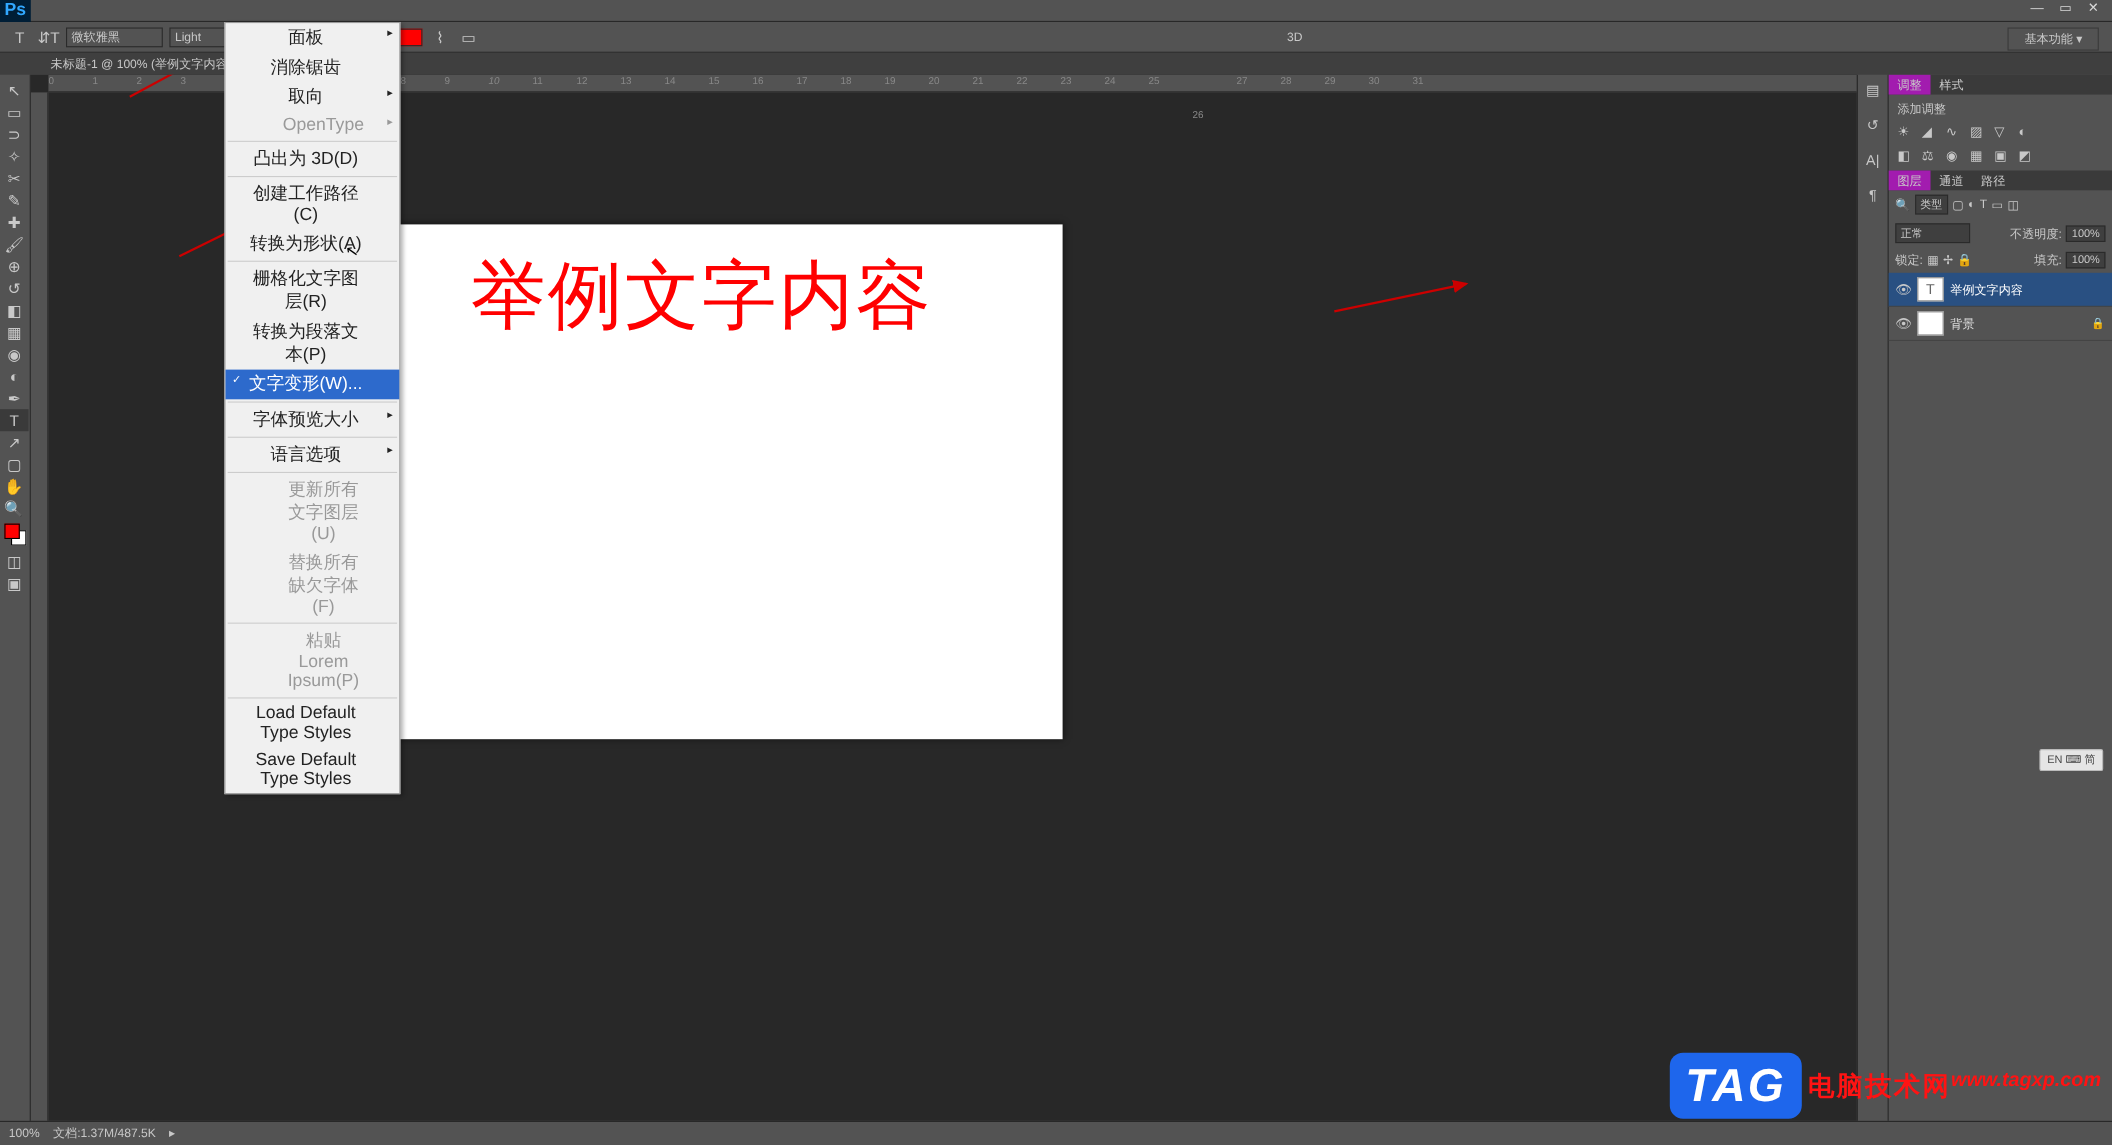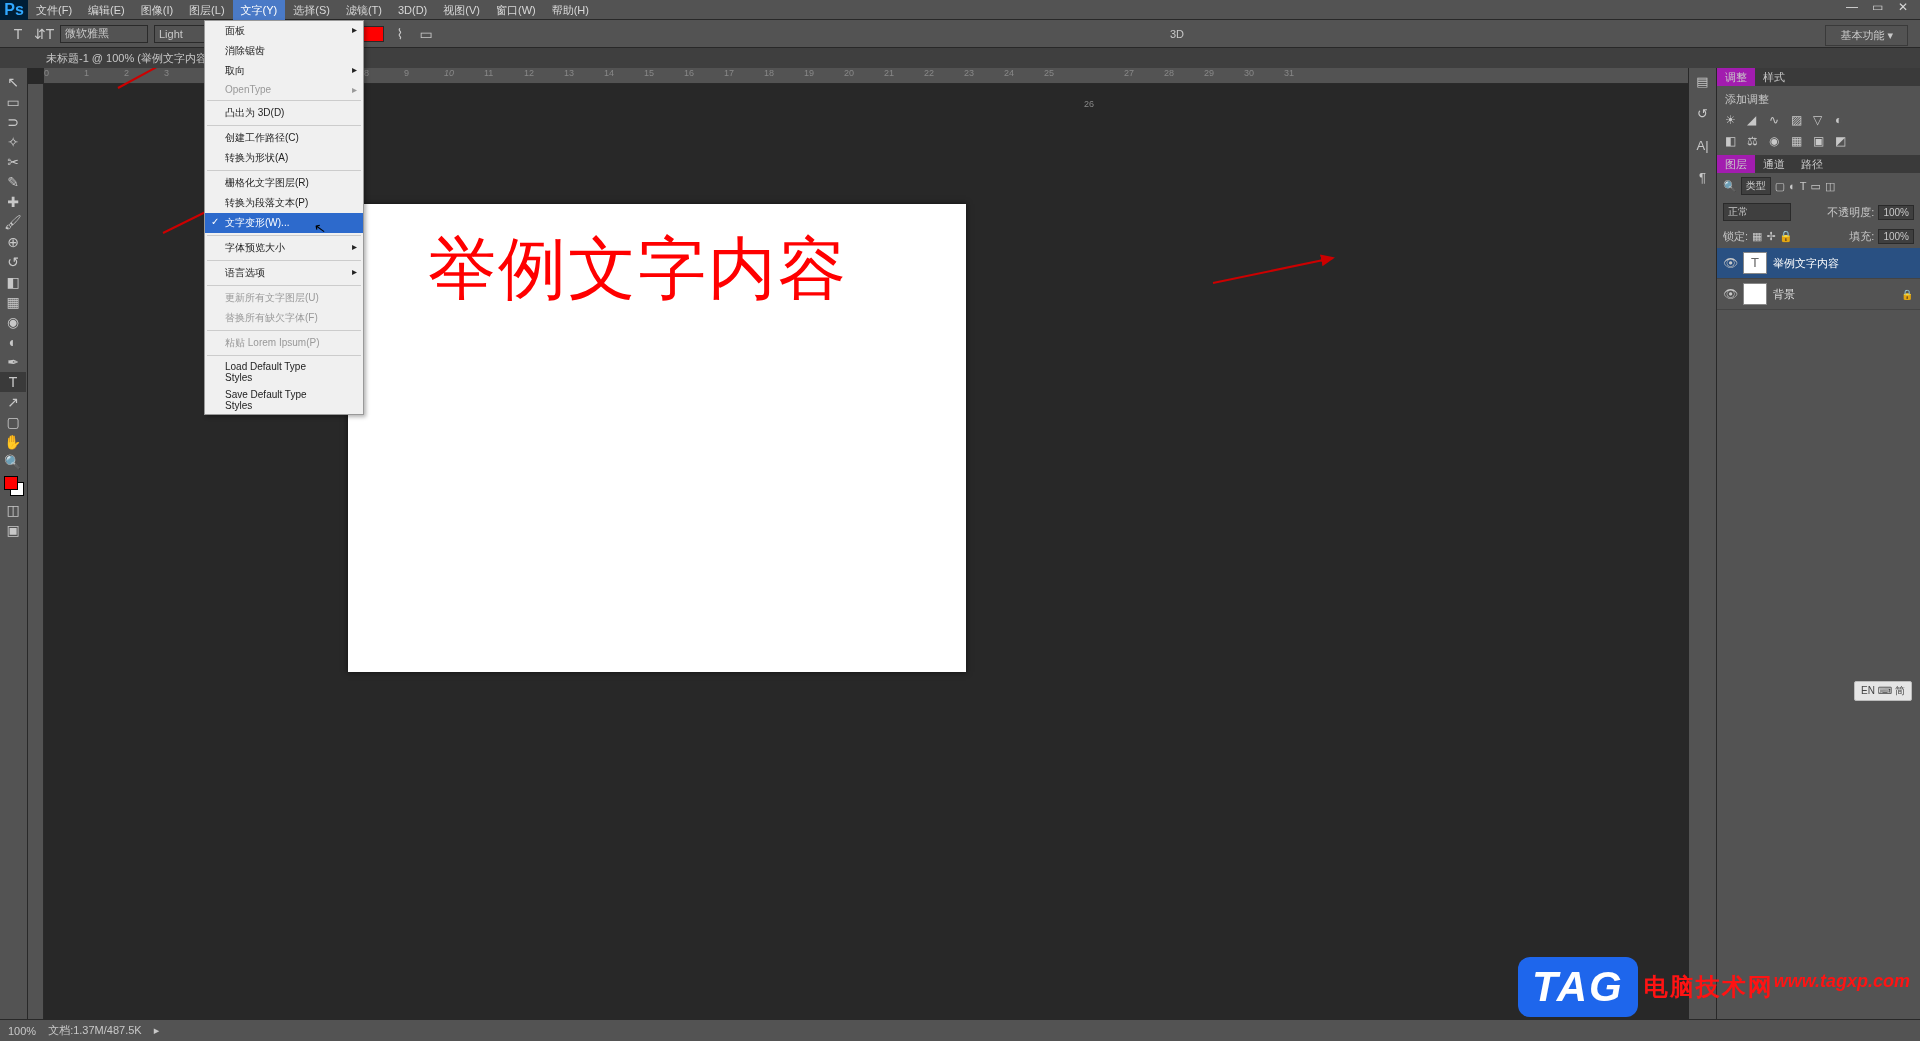--- a/index.html
+++ b/index.html
@@ -28,22 +28,22 @@
 .color-picker { margin-top:4px; position:relative; height:24px; }
 .fg-color { width:14px; height:14px; background:#ff0000; border:1px solid #000; position:absolute; left:4px; top:0; }
 .bg-color { width:14px; height:14px; background:#fff; border:1px solid #000; position:absolute; left:10px; top:6px; }
 .canvas-area { flex:1; background:#282828; position:relative; overflow:hidden; }
 .ruler-h { position:absolute; top:0; left:16px; right:0; height:16px; background:#535353; border-bottom:1px solid #2a2a2a; display:flex; }
 .ruler-v { position:absolute; top:16px; left:0; width:16px; bottom:0; background:#535353; border-right:1px solid #2a2a2a; }
 .ruler-tick { color:#888; font-size:9px; position:absolute; }
 .canvas { position:absolute; left:320px; top:136px; width:618px; height:468px; background:#fff; box-shadow:0 0 6px rgba(0,0,0,0.6); }
 .canvas-text { position:absolute; left:80px; top:20px; font-family:"STKaiti","KaiTi",serif; font-size:68px; color:#ff0000; letter-spacing:2px; font-weight:400; }
 .dropdown { position:absolute; left:204px; top:20px; width:160px; background:#f0f0f0; border:1px solid #999; box-shadow:2px 2px 4px rgba(0,0,0,0.3); z-index:100; }
-.dd-item { font-size:10px; color:#222; padding:3px 32px 3px 20px; position:relative; }
-.dd-item.disabled { color:#999; }
+.dd-item { font-size:16px; color:#222; padding:3px 32px 3px 20px; position:relative;text-align:center; }
+.dd-item.disabled { color:#999;margin-left:32px; }
 .dd-item.highlighted { background:#2d6accff; color:#fff; }
 .dd-item.sub::after { content:"▸"; position:absolute; right:6px; font-size:10px; }
 .dd-item.checked::before { content:"✓"; position:absolute; left:6px; font-size:10px; }
 .dd-sep { height:1px; background:#ccc; margin:2px 2px; }
 .arrow { position:absolute; z-index:90; }
 .arrow-line { stroke:#c00; stroke-width:2; fill:none; marker-end:url(#ah); }
 .right-panels { width:204px; background:#535353; display:flex; flex-direction:column; border-left:1px solid #282828; }
 .panel-mini { width:28px; background:#535353; border-left:1px solid #282828; display:flex; flex-direction:column; gap:14px; padding-top:6px; align-items:center; }
 .mini-icon { width:18px; height:18px; color:#c8c8c8; font-size:13px; text-align:center; }
 .right-area { display:flex; }
@@ -71,33 +71,20 @@
 .tag-cn { color:#ff1313; font-size:24px; font-weight:800; letter-spacing:2px; }
 .tag-url { color:#ff1313; font-size:18px; font-weight:700; font-style:italic; }
 .ime { position:absolute; right:8px; bottom:340px; background:#e5e5e5; border:1px solid #bbb; font-size:10px; padding:2px 6px; color:#444; border-radius:2px; }
 .cursor { position:absolute; left:314px; top:220px; font-size:14px; color:#000; z-index:101; transform:rotate(-10deg); }
 </style>
 </head>
 <body>
 
 <div class="menubar">
   <div class="ps-logo">Ps</div>
-  <div id="menu-items" style="display: flex;">
-      <div class="menu-item">文件(F)</div>
-      <div class="menu-item">编辑(E)</div>
-      <div class="menu-item">图像(I)</div>
-      <div class="menu-item">图层(L)</div>
-      <div class="menu-item active">文字(Y)</div>
-      <div class="menu-item">选择(S)</div>
-      <div class="menu-item">滤镜(T)</div>
-      <div class="menu-item">3D(D)</div>
-      <div class="menu-item">视图(V)</div>
-      <div class="menu-item">窗口(W)</div>
-      <div class="menu-item">帮助(H)</div>
-    </div>
   <div class="win-controls">
     <span class="win-btn">—</span>
     <span class="win-btn">▭</span>
     <span class="win-btn">✕</span>
   </div>
 </div>
 
 <div class="options-bar">
   <span class="opt-icon">T</span>
   <span class="opt-icon">⇵T</span>

